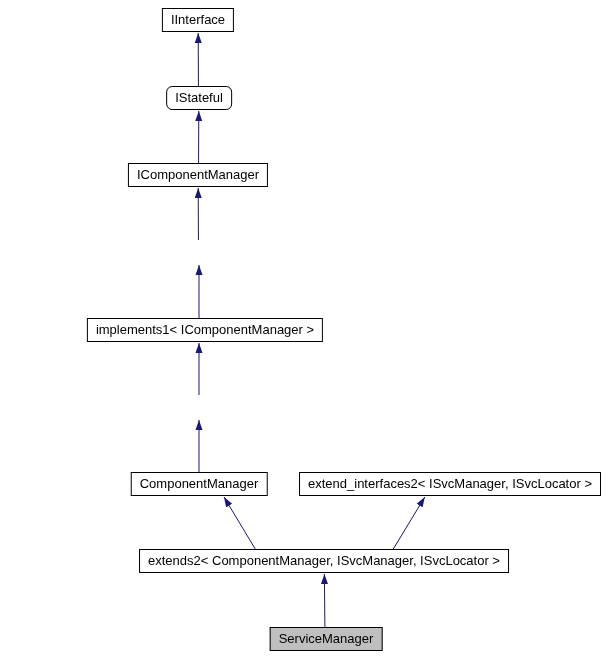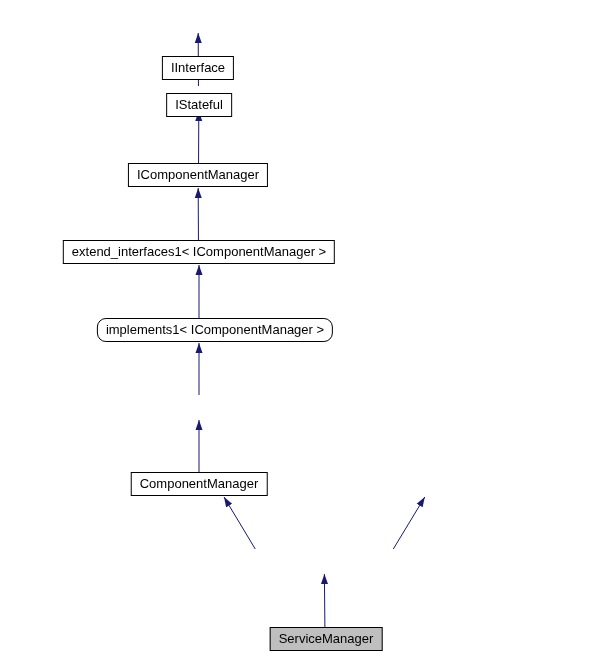--- a/index.html
+++ b/index.html
@@ -67,21 +67,22 @@
       <line x1="198.55" y1="163" x2="198.8" y2="111" class="edge-line" marker-end="url(#arrowhead)"></line>
       <line x1="198.45" y1="240" x2="198.2" y2="188" class="edge-line" marker-end="url(#arrowhead)"></line>
       <line x1="199" y1="318" x2="199" y2="265" class="edge-line" marker-end="url(#arrowhead)"></line>
       <line x1="199" y1="395" x2="199" y2="343" class="edge-line" marker-end="url(#arrowhead)"></line>
       <line x1="199" y1="472" x2="199" y2="420" class="edge-line" marker-end="url(#arrowhead)"></line>
       <line x1="255.25" y1="549" x2="224" y2="497" class="edge-line" marker-end="url(#arrowhead)"></line>
       <line x1="393.3" y1="549" x2="424.8" y2="497" class="edge-line" marker-end="url(#arrowhead)"></line>
       <line x1="324.9" y1="627" x2="324.4" y2="574" class="edge-line" marker-end="url(#arrowhead)"></line>
     </svg>
 
-  <div class="node" style="left:198px; top:8px;margin-top:48px;">IInterface</div>
-  <div class="node" style="left:199px; top:93px;">IStateful</div>
+  <div class="node" style="left:198px; top:8px;">IInterface</div>
+  <div class="node" style="left:199px; top:86px;border-radius:6px;">IStateful</div>
   <div class="node" style="left:198px; top:163px;text-align:right;">IComponentManager</div>
-  <div class="node" style="left:199px; top:240px;">extend_interfaces1&lt; IComponentManager &gt;</div>
-  <div class="node" style="left:215px; top:318px;border-radius:9px;">implements1&lt; IComponentManager &gt;</div>
+  <div class="node" style="left:205px; top:318px;">implements1&lt; IComponentManager &gt;</div>
   <div class="node" style="left:199px; top:472px;text-align:center;">ComponentManager</div>
+  <div class="node" style="left:450px; top:472px;">extend_interfaces2&lt; ISvcManager, ISvcLocator &gt;</div>
+  <div class="node" style="left:324px; top:549px;">extends2&lt; ComponentManager, ISvcManager, ISvcLocator &gt;</div>
   <div class="node current" style="left:326px; top:627px;">ServiceManager</div>
 
 </div>
 
 </body></html>

